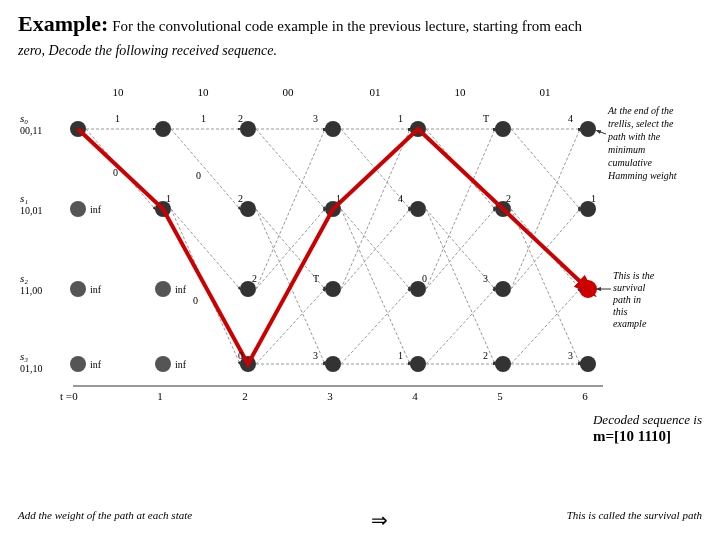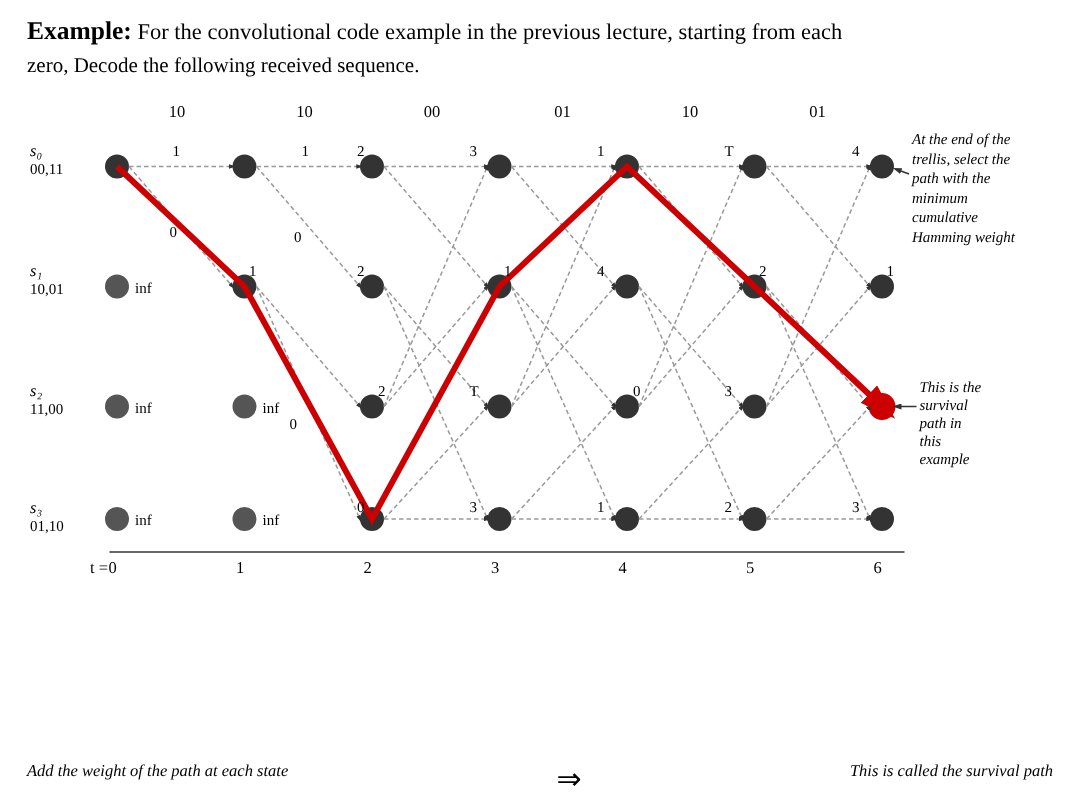--- a/index.html
+++ b/index.html
@@ -19,26 +19,27 @@
       padding: 10px 18px;
     }
 
     .title-line {
       font-size: 15px;
       margin-bottom: 4px;
       line-height: 1.3;
     }
     .title-line .example-bold {
       font-weight: bold;
-      font-size: 17px;
+      font-size: 22px;
     }
 
     .subtitle-line {
       font-size: 14px;
-      margin-bottom: 8px;
+      margin-bottom: 20px;
+      font-style: italic;
     }
 
     
     .diagram-container {
       position: relative;
       width: 686px;
       height: 330px;
       margin: 0 auto;
     }
 
@@ -259,20 +260,24 @@
       <text x="595" y="207" font-size="10" font-style="italic">survival</text>
       <text x="595" y="219" font-size="10" font-style="italic">path in</text>
       <text x="595" y="231" font-size="10" font-style="italic">this</text>
       <text x="595" y="243" font-size="10" font-style="italic">example</text>
 
       <line x1="593" y1="205" x2="580" y2="205" stroke="#333" stroke-width="1" marker-end="url(#arrowhead)"></line>
 
     </svg>
   </div>
 
+  <div style="position:absolute; right:18px; bottom:95px; text-align:left;">
+    <div style="font-size:13px; font-style:italic;">Decoded sequence is</div>
+    <div style="font-size:15px; font-weight:bold;">m=[10 1110]</div>
+  </div>
 
   <div class="bottom-row">
     <div class="bottom-item">
       <span style="font-style:italic;">Add the weight of the path at each state</span>
     </div>
     <div style="align-self:center; font-size:20px;">⇒</div>
     <div class="bottom-item">
       <span style="font-style:italic;">This is called the survival path</span>
     </div>
   </div>

